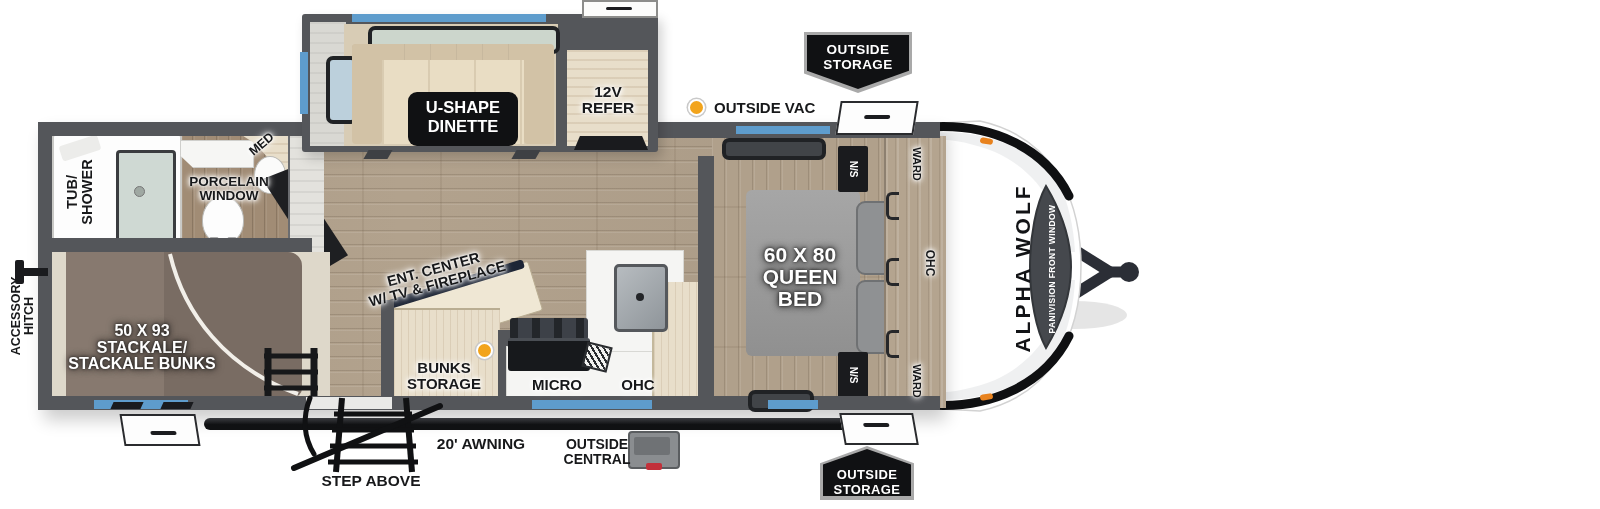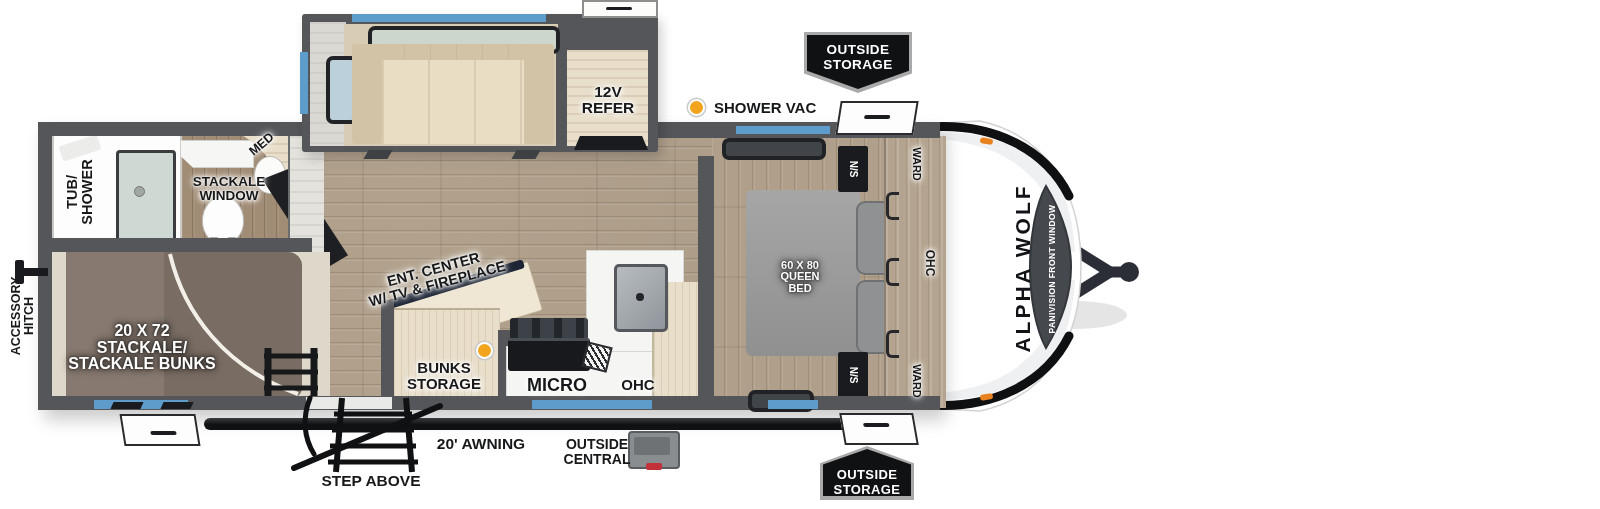--- a/index.html
+++ b/index.html
@@ -207,21 +207,21 @@
        background-image:repeating-linear-gradient(90deg, rgba(120,95,60,.14) 0 2px, transparent 2px 46px);"></div>
 
   <div class="abs" style="left:582px;top:0;width:72px;height:14px;background:#fcfcfb;border:2px solid #8d8d8b;">
     <div class="abs dash" style="left:22px;top:5px;width:26px;height:3px;"></div>
   </div>
 
   <div class="abs" style="left:366px;top:150px;width:24px;height:9px;background:#3e4044;transform:skewX(-30deg);"></div>
   <div class="abs" style="left:514px;top:150px;width:24px;height:9px;background:#3e4044;transform:skewX(-30deg);"></div>
 
   <div class="abs dot" style="left:688px;top:99px;width:13px;height:13px;"></div>
-  <div class="lbl halo-w" style="left:714px;top:100px;font-size:15px;">SHOWER VAC</div>
+  <div class="lbl halo-w" style="left:714px;top:100px;font-size:15px;">OUTSIDE VAC</div>
 
   <div class="abs flap" style="left:838px;top:101px;width:74px;height:30px;transform:skewX(-9deg);">
     <div class="abs dash" style="left:24px;top:12px;width:26px;height:4px;"></div>
   </div>
   <div class="abs banner-outer" style="left:804px;top:32px;width:108px;height:61px;">
     <div class="banner-inner" style="font-size:13.5px;">
       <div>OUTSIDE</div>
       <div>STORAGE</div>
     </div>
   </div>
@@ -258,57 +258,61 @@
       <div>OUTSIDE</div>
       <div>STORAGE</div>
     </div>
   </div>
 
   <div class="abs blk" style="left:20px;top:268px;width:28px;height:8px;"></div>
   <div class="abs blk" style="left:15px;top:260px;width:9px;height:24px;border-radius:2px;"></div>
 
   <div class="abs dot" style="left:476px;top:342px;width:13px;height:13px;"></div>
 
+  <div class="abs" style="left:408px;top:92px;width:110px;height:54px;background:#101113;border-radius:9px;color:#fff;text-align:center;font-weight:bold;font-size:16.5px;line-height:1.15;padding-top:6px;box-sizing:border-box;">
+    <div>U-SHAPE</div>
+    <div>DINETTE</div>
+  </div>
   <div class="lbl ctr halo-w" style="left:608px;top:100px;font-size:15.5px;">
     <div>12V</div>
     <div>REFER</div>
   </div>
 
   <div class="lbl rot-90 halo-w" style="left:80px;top:192px;font-size:14.5px;">
     <div>TUB/</div>
     <div>SHOWER</div>
   </div>
   <div class="lbl halo-w" style="left:248px;top:138px;font-size:12.5px;transform:rotate(-40deg);">MED</div>
   <div class="lbl ctr halo-w" style="left:229px;top:189px;font-size:13.5px;">
-    <div>STACKALE</div>
+    <div>PORCELAIN</div>
     <div>WINDOW</div>
   </div>
 
   <div class="lbl rot-90" style="left:23px;top:316px;font-size:12.5px;">
     <div>ACCESSORY</div>
     <div>HITCH</div>
   </div>
   <div class="lbl ctr halo-d" style="left:142px;top:348px;font-size:16px;">
-    <div>20 X 72</div>
+    <div>50 X 93</div>
     <div>STACKALE/</div>
     <div>STACKALE BUNKS</div>
   </div>
 
   <div class="lbl halo-w" style="left:365px;top:262px;font-size:14.5px;transform:rotate(-15deg);">
     <div>ENT. CENTER</div>
     <div>W/ TV &amp; FIREPLACE</div>
   </div>
   <div class="lbl ctr halo-w" style="left:444px;top:376px;font-size:15px;">
     <div>BUNKS</div>
     <div>STORAGE</div>
   </div>
-  <div class="lbl ctr halo-w" style="left:557px;top:385px;font-size:18px;">MICRO</div>
+  <div class="lbl ctr halo-w" style="left:557px;top:385px;font-size:15px;">MICRO</div>
   <div class="lbl ctr halo-w" style="left:638px;top:385px;font-size:15px;">OHC</div>
 
-  <div class="lbl ctr halo-d" style="left:800px;top:277px;font-size:11px;">
+  <div class="lbl ctr halo-d" style="left:800px;top:277px;font-size:21px;">
     <div>60 X 80</div>
     <div>QUEEN</div>
     <div>BED</div>
   </div>
   <div class="lbl rot90" style="left:853px;top:169px;font-size:10px;color:#fff;">N/S</div>
   <div class="lbl rot90" style="left:853px;top:375px;font-size:10px;color:#fff;">N/S</div>
   <div class="lbl rot90 halo-w" style="left:916px;top:164px;font-size:11px;">WARD</div>
   <div class="lbl rot90 halo-w" style="left:916px;top:381px;font-size:11px;">WARD</div>
   <div class="lbl rot90 halo-w" style="left:930px;top:263px;font-size:12px;">OHC</div>
 

